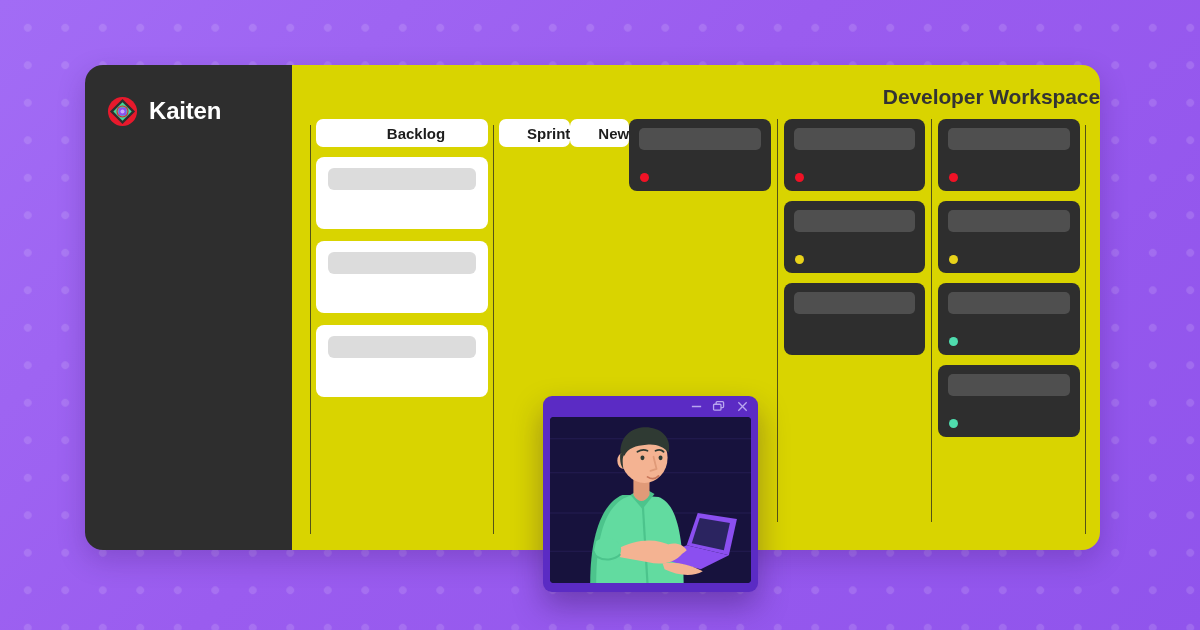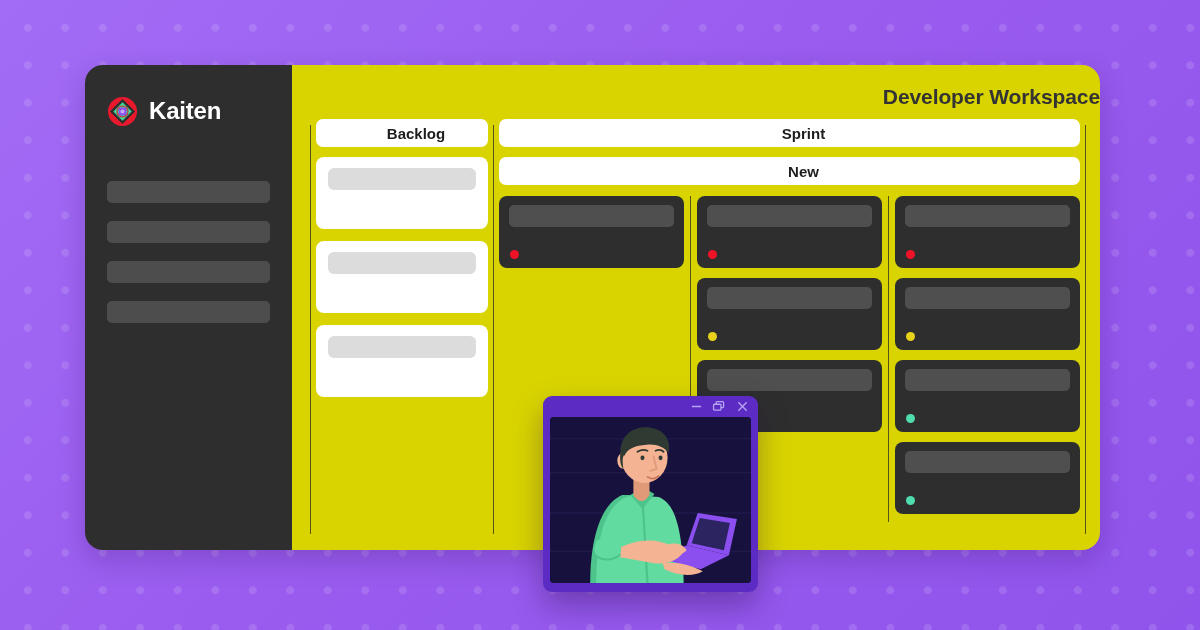--- a/index.html
+++ b/index.html
@@ -30,21 +30,21 @@
     box-shadow: 0 10px 28px rgba(40,10,80,0.22);
   }
 
   
   #sidebar {
     width: 207px;
     flex: 0 0 207px;
     background: #2e2e2e;
     padding: 26px 22px 0 22px;
     display: flex;
-    flex-direction: column;
+    flex-direction: row;
   }
   .brand { display: flex; align-items: center; gap: 11px; height: 40px; }
   .brand-logo { width: 31px; height: 31px; flex: 0 0 31px; display:block; }
   .brand-name {
     color: #ffffff;
     font-size: 24px;
     font-weight: bold;
     letter-spacing: -0.2px;
     line-height: 1;
   }
@@ -89,21 +89,20 @@
   #backlog-col {
     flex: 0 0 182px;
     display: flex;
     flex-direction: column;
     padding: 0 5px;
   }
   
   #sprint-col {
     flex: 1 1 auto;
     display: flex;
-    flex-direction: column;
     padding: 0 5px;
   }
   .list-header {
     background: #ffffff;
     border-radius: 7px;
     height: 28px;
     display: flex;
     align-items: center;
     justify-content: center;
     color: #1d1d1d;

